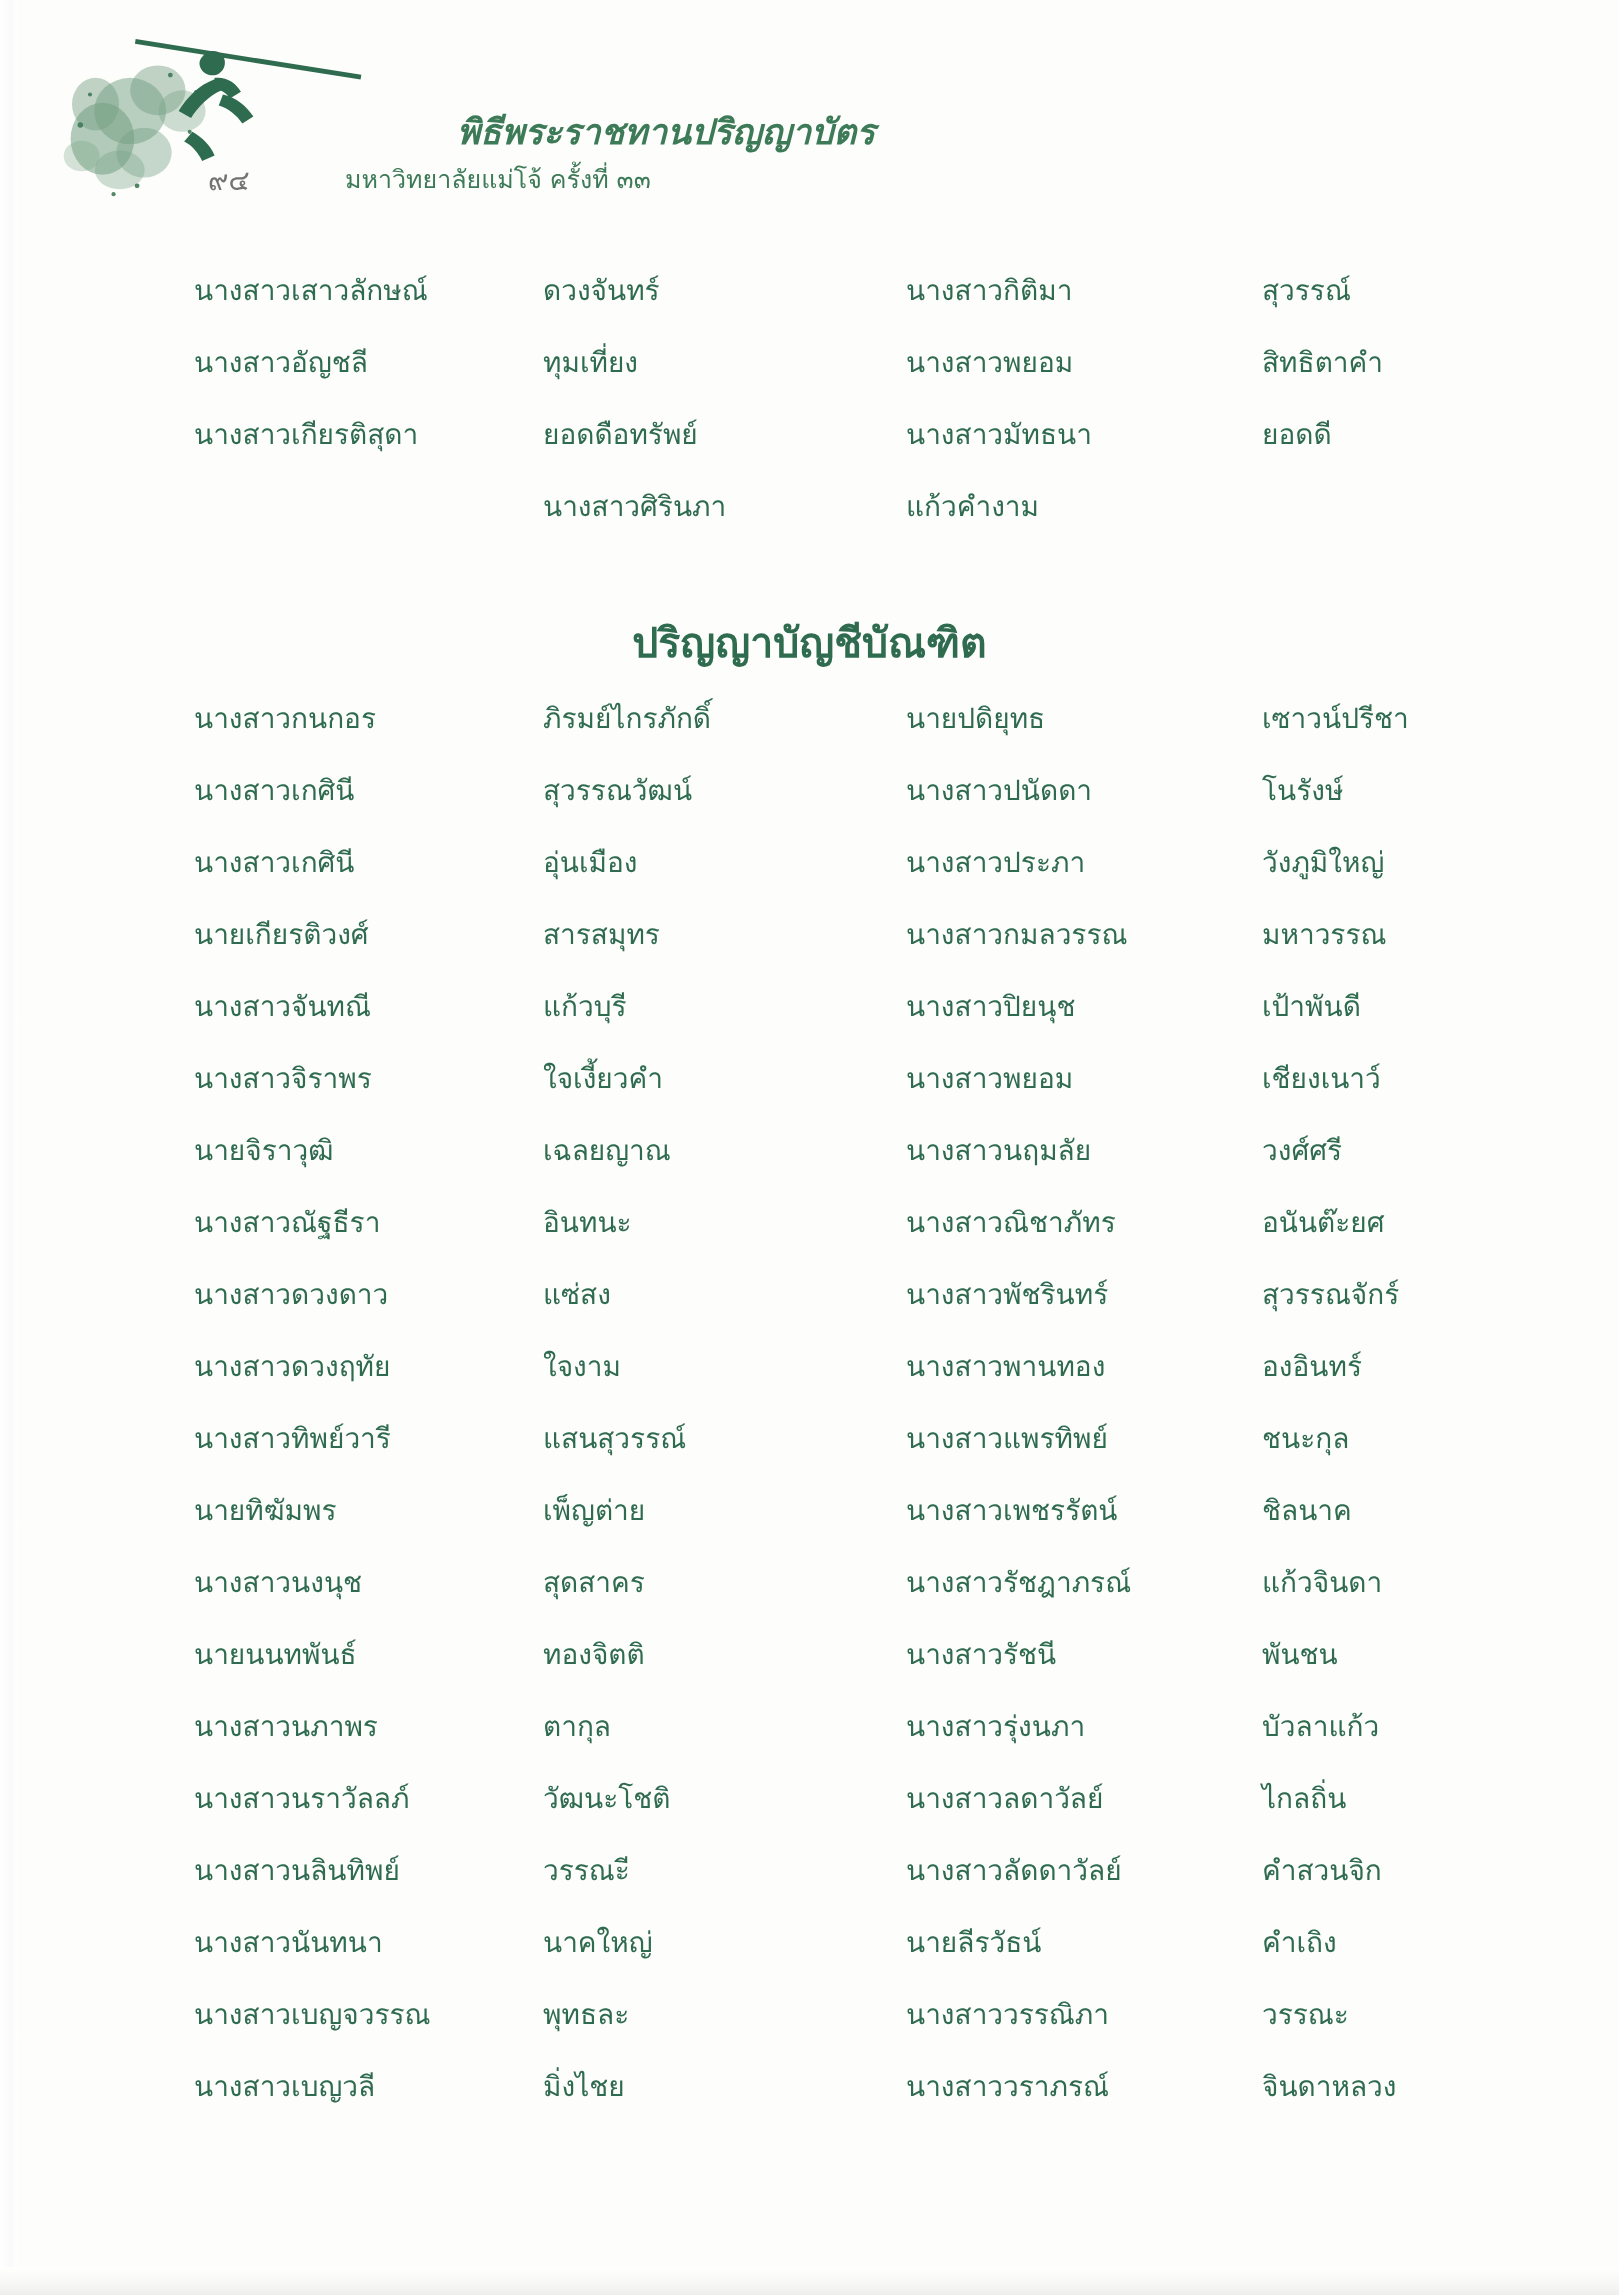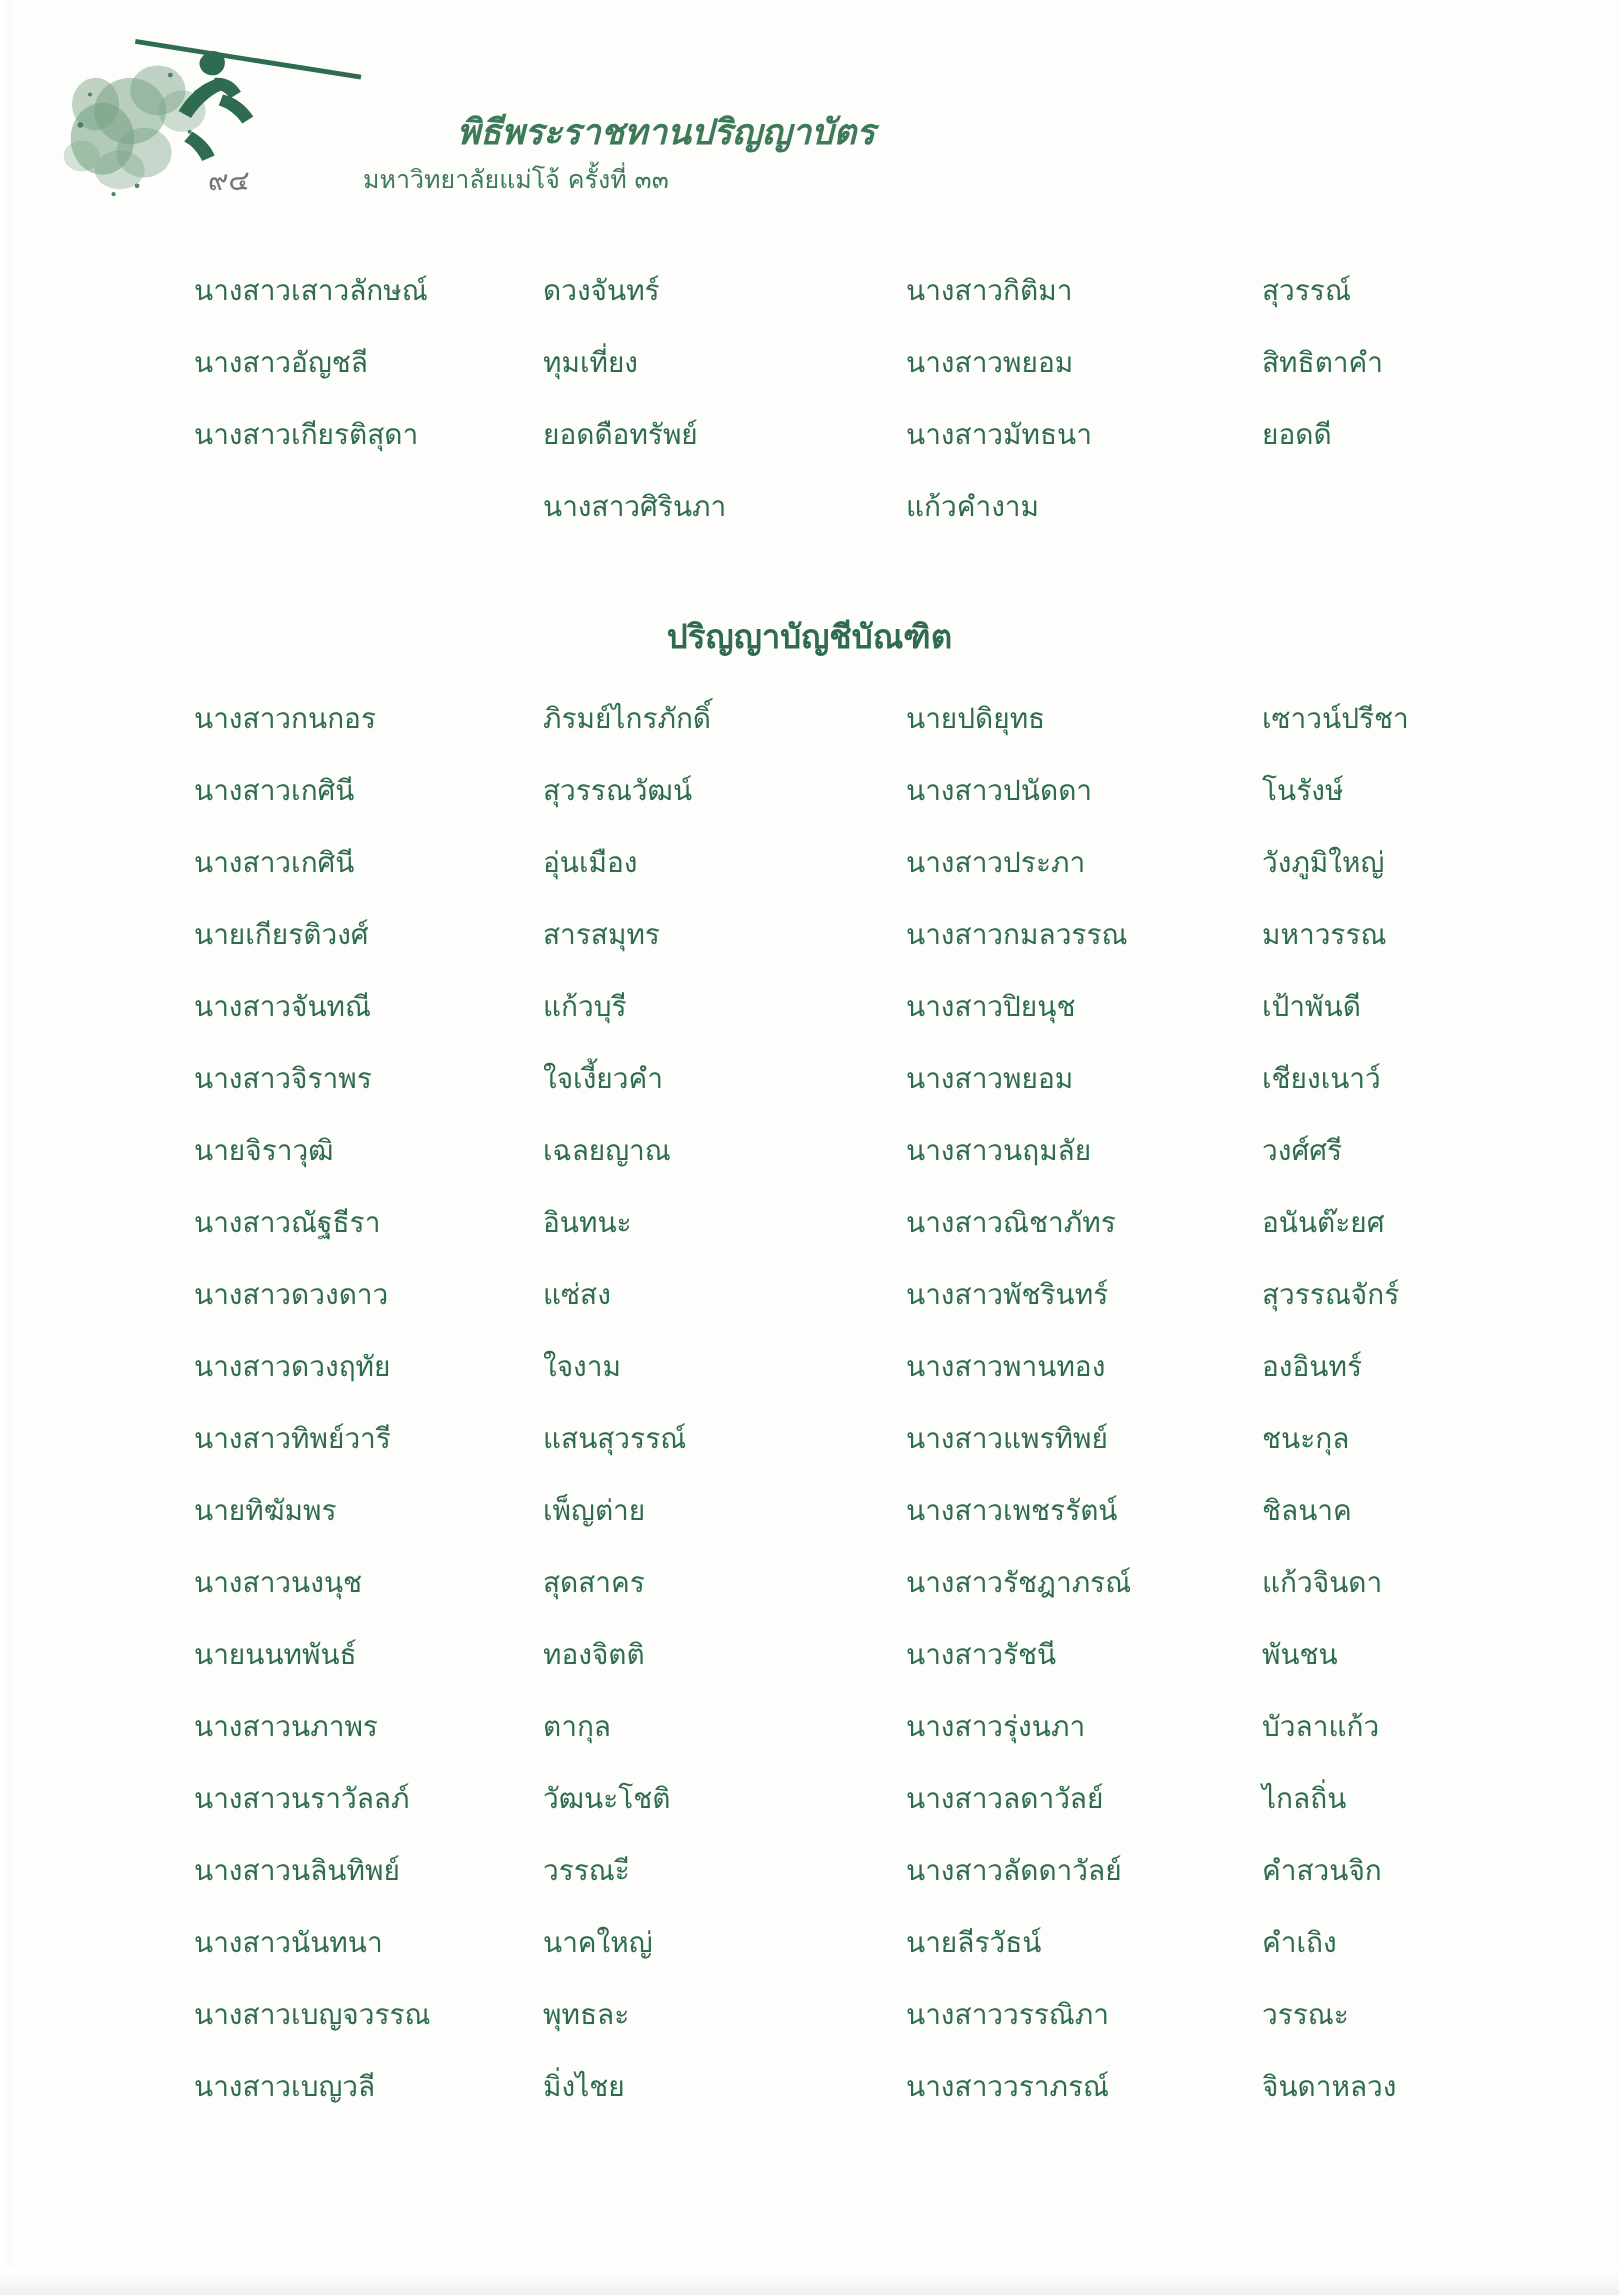--- a/index.html
+++ b/index.html
@@ -58,21 +58,21 @@
     font-family: "DejaVu Sans", sans-serif;
     font-size: 35px;
     font-style: italic;
     font-weight: bold;
     color: #3d7a57;
     letter-spacing: 0px;
     white-space: nowrap;
   }
   .header-sub {
     position: absolute;
-    left: 363px;
+    left: 345px;
     top: 159px;
     font-size: 25px;
     color: #3d7a57;
     white-space: nowrap;
   }
   .header-number {
     position: absolute;
     left: 208px;
     top: 158px;
     font-size: 28px;
@@ -101,21 +101,21 @@
   }
 
   .block-top { top: 255px; }
 
   .section-title {
     position: absolute;
     left: 0;
     top: 610px;
     width: 1619px;
     text-align: center;
-    font-size: 33px;
+    font-size: 41px;
     font-weight: bold;
     color: #2f6b4f;
   }
 
   .block-main { top: 683px; }
 </style>
 </head>
 <body>
 
 <div class="page">

